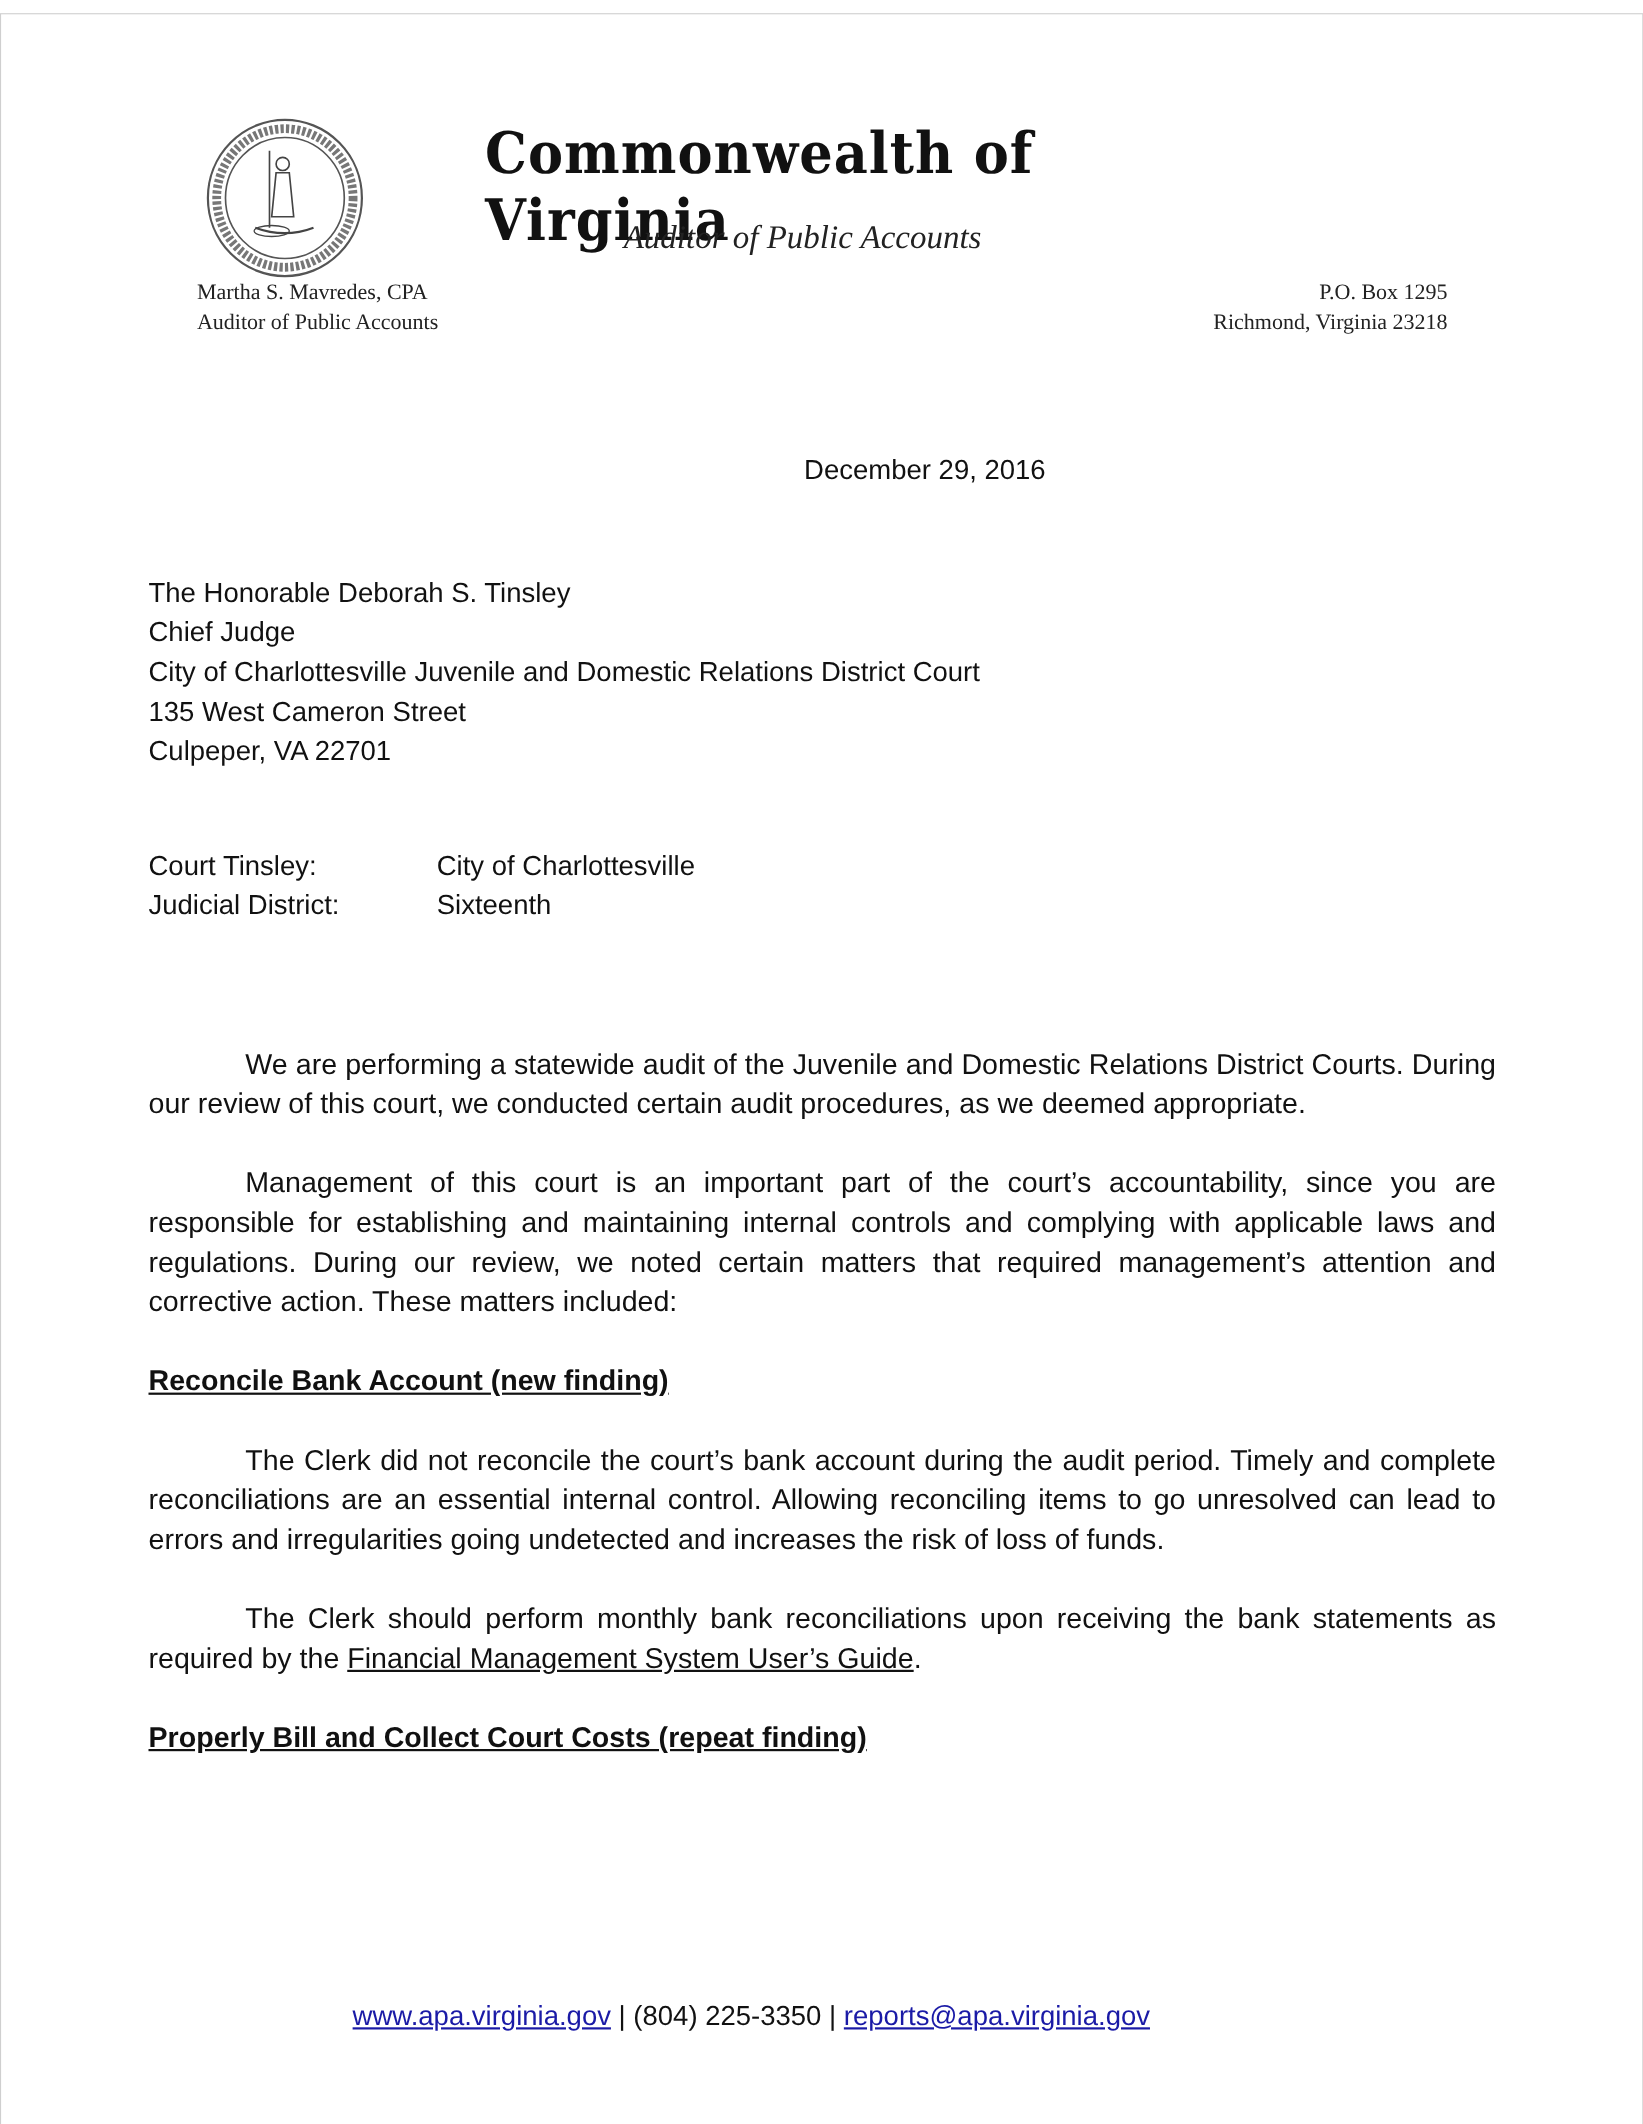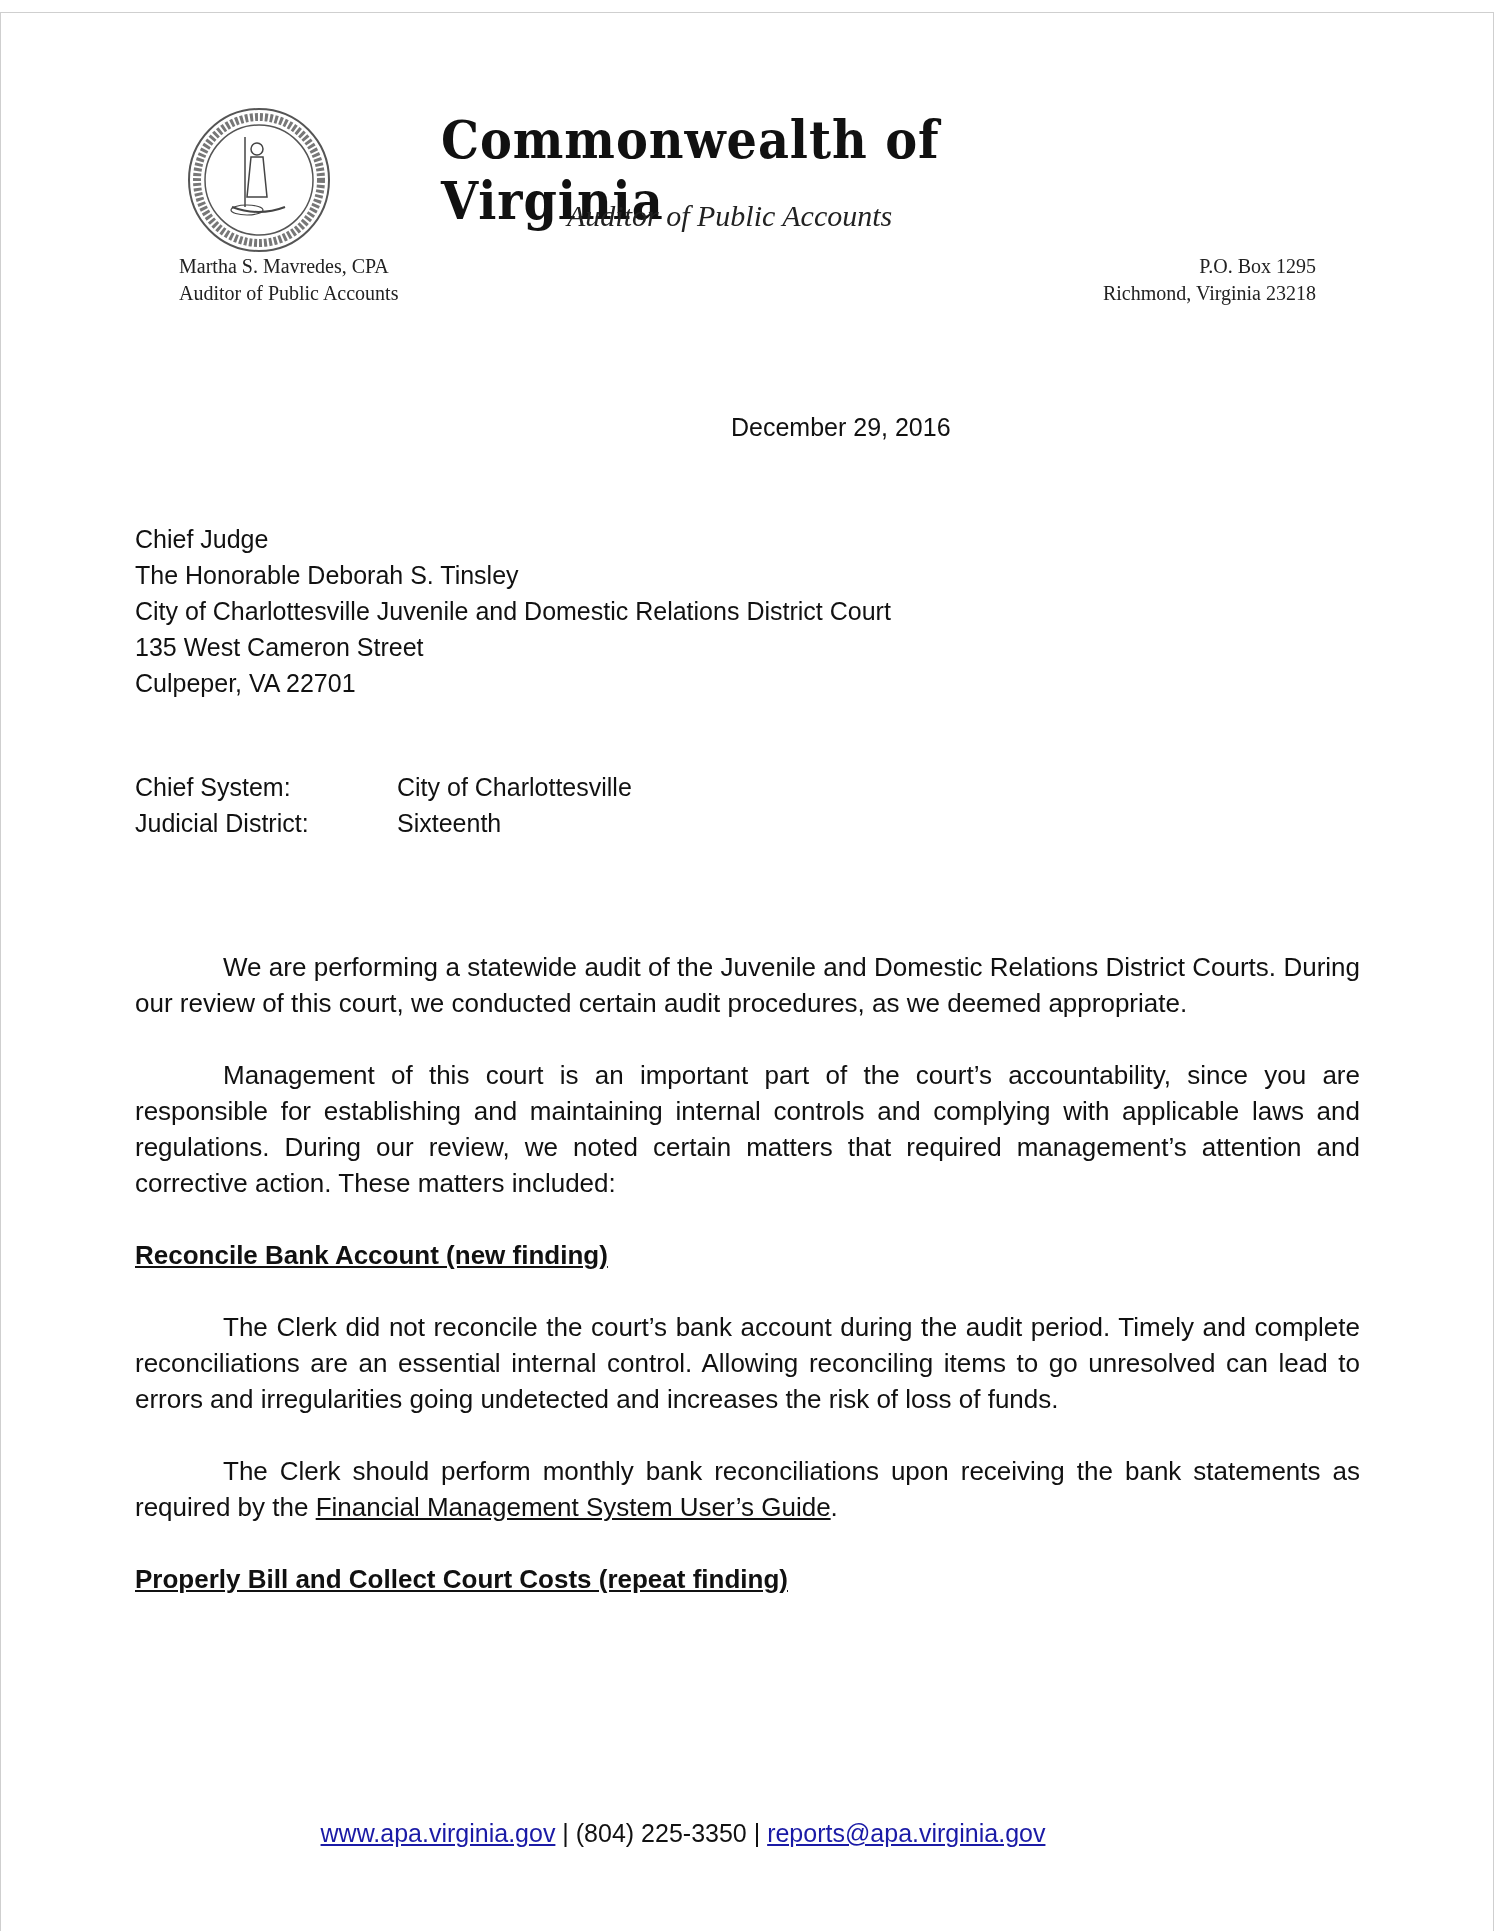--- a/index.html
+++ b/index.html
@@ -67,30 +67,30 @@
     <div>Auditor of Public Accounts</div>
   </div>
   <div class="right-block serif">
     <div>P.O. Box 1295</div>
     <div>Richmond, Virginia 23218</div>
   </div>
 
   <div class="date sans">December 29, 2016</div>
 
   <div class="addr sans">
+    <div>The Honorable Deborah S. Tinsley</div>
     <div>Chief Judge</div>
-    <div>The Honorable Deborah S. Tinsley</div>
     <div>City of Charlottesville Juvenile and Domestic Relations District Court</div>
     <div>135 West Cameron Street</div>
     <div>Culpeper, VA  22701</div>
   </div>
 
   <div class="meta sans">
     <div class="meta-row">
-      <span class="meta-label">Chief System:</span>
+      <span class="meta-label">Court Tinsley:</span>
       <span>City of Charlottesville</span>
     </div>
     <div class="meta-row">
       <span class="meta-label">Judicial District:</span>
       <span>Sixteenth</span>
     </div>
   </div>
 
   <div class="body sans">
     <p class="para">We are performing a statewide audit of the Juvenile and Domestic Relations District Courts. During our review of this court, we conducted certain audit procedures, as we deemed appropriate.</p>

